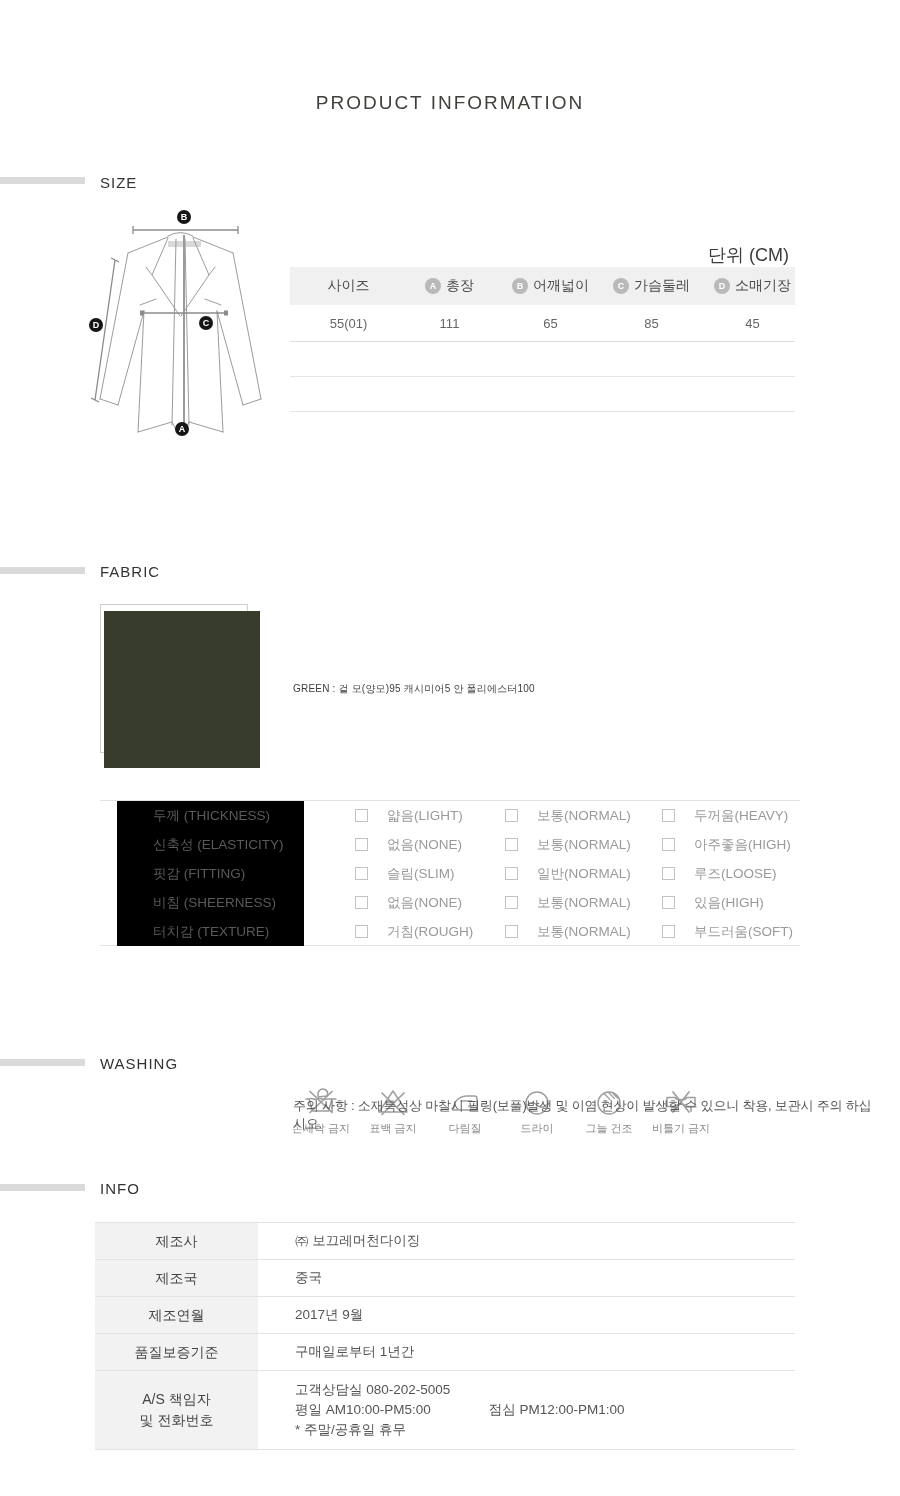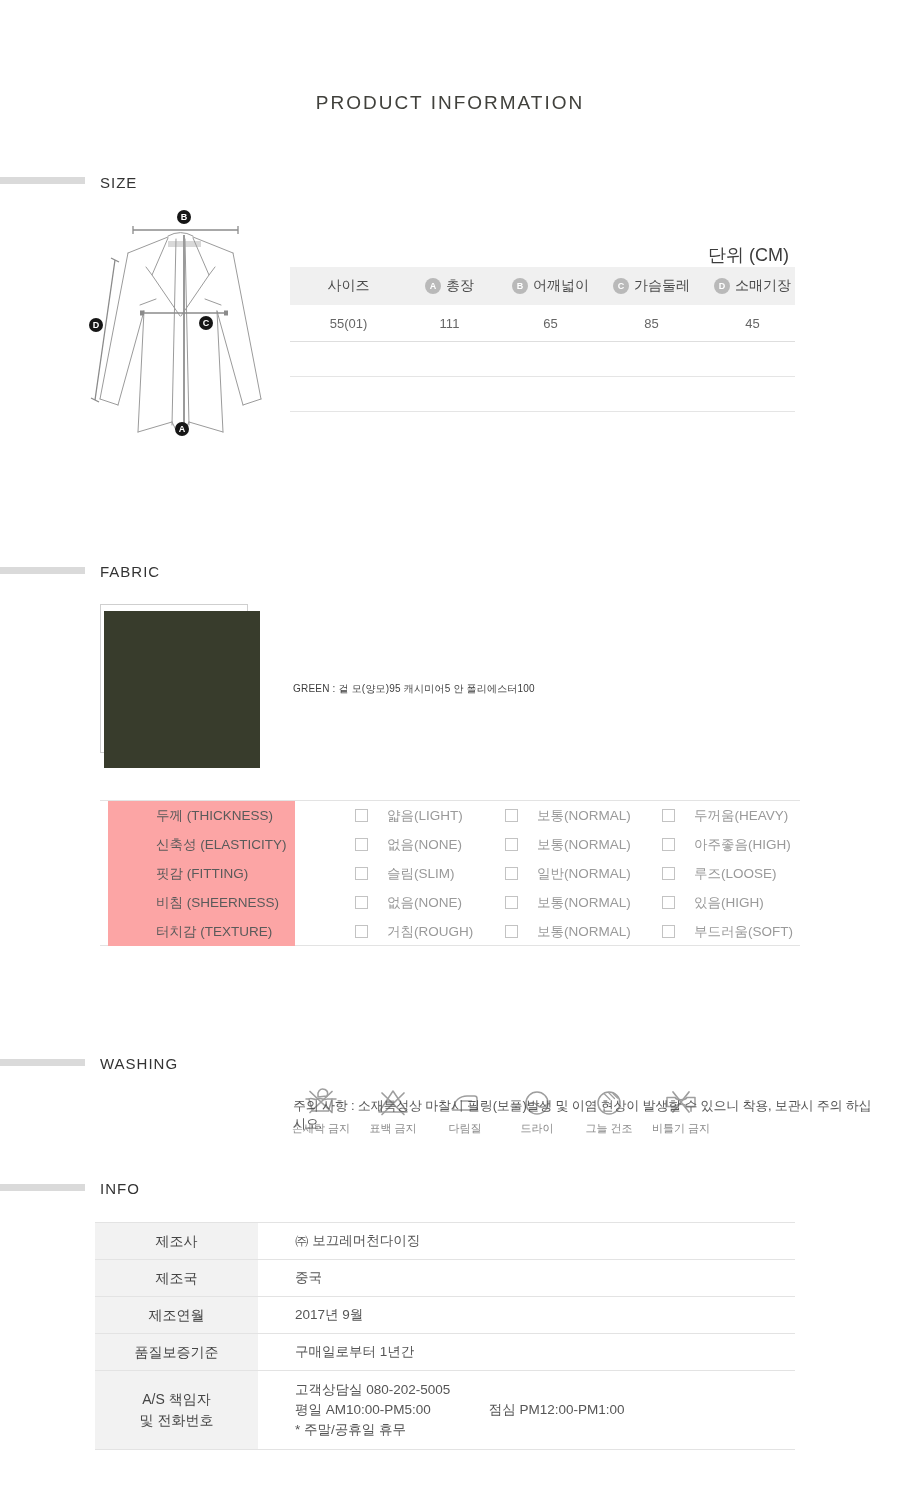--- a/index.html
+++ b/index.html
@@ -44,22 +44,22 @@
   }
 
   
   .swatch-frame { left:100px; top:604px; width:148px; height:149px; background:#fff; border:1px solid #cfcfcf; }
   .swatch { left:104px; top:611px; width:156px; height:157px; }
   .fabric-desc { left:293px; top:682px; font-size:10px; color:#3d3d3d; letter-spacing:0.2px;text-align:center; }
 
   .fabric-table { left:100px; top:800px; width:700px; height:146px; border-top:1px solid #e3e3e3; border-bottom:1px solid #e3e3e3; }
   .fab-row { position:relative; height:29px; }
   .fab-label-cell {
-    position:absolute; left:8px; top:0; width:187px; height:100%;
-    background:#fca5a5; display:flex; align-items:center; padding-left:48px;
+    position:absolute; left:17px; top:0; width:187px; height:100%;
+    background:#000000; display:flex; align-items:center; padding-left:36px;
     font-size:13.5px; color:#5a5a5a;
   }
   .fab-opt { position:absolute; top:50%; transform:translateY(-50%); display:flex; align-items:center; gap:19px; font-size:13.5px; color:#9a9a9a; }
   .fab-opt.c1 { left:255px; } .fab-opt.c2 { left:405px; } .fab-opt.c3 { left:562px;align-items:center; }
   .checkbox { width:13px; height:13px; border:1px solid #c3c3c3; background:#fff; display:inline-block; }
 
   
   .wash-icons { left:293px; top:1084px; display:flex; gap:16px; }
   .wash-item { width:56px; display:flex; flex-direction:column; align-items:center; }
   .wash-item .lbl { margin-top:3px; font-size:11px; color:#8a8a8a; white-space:nowrap; }

